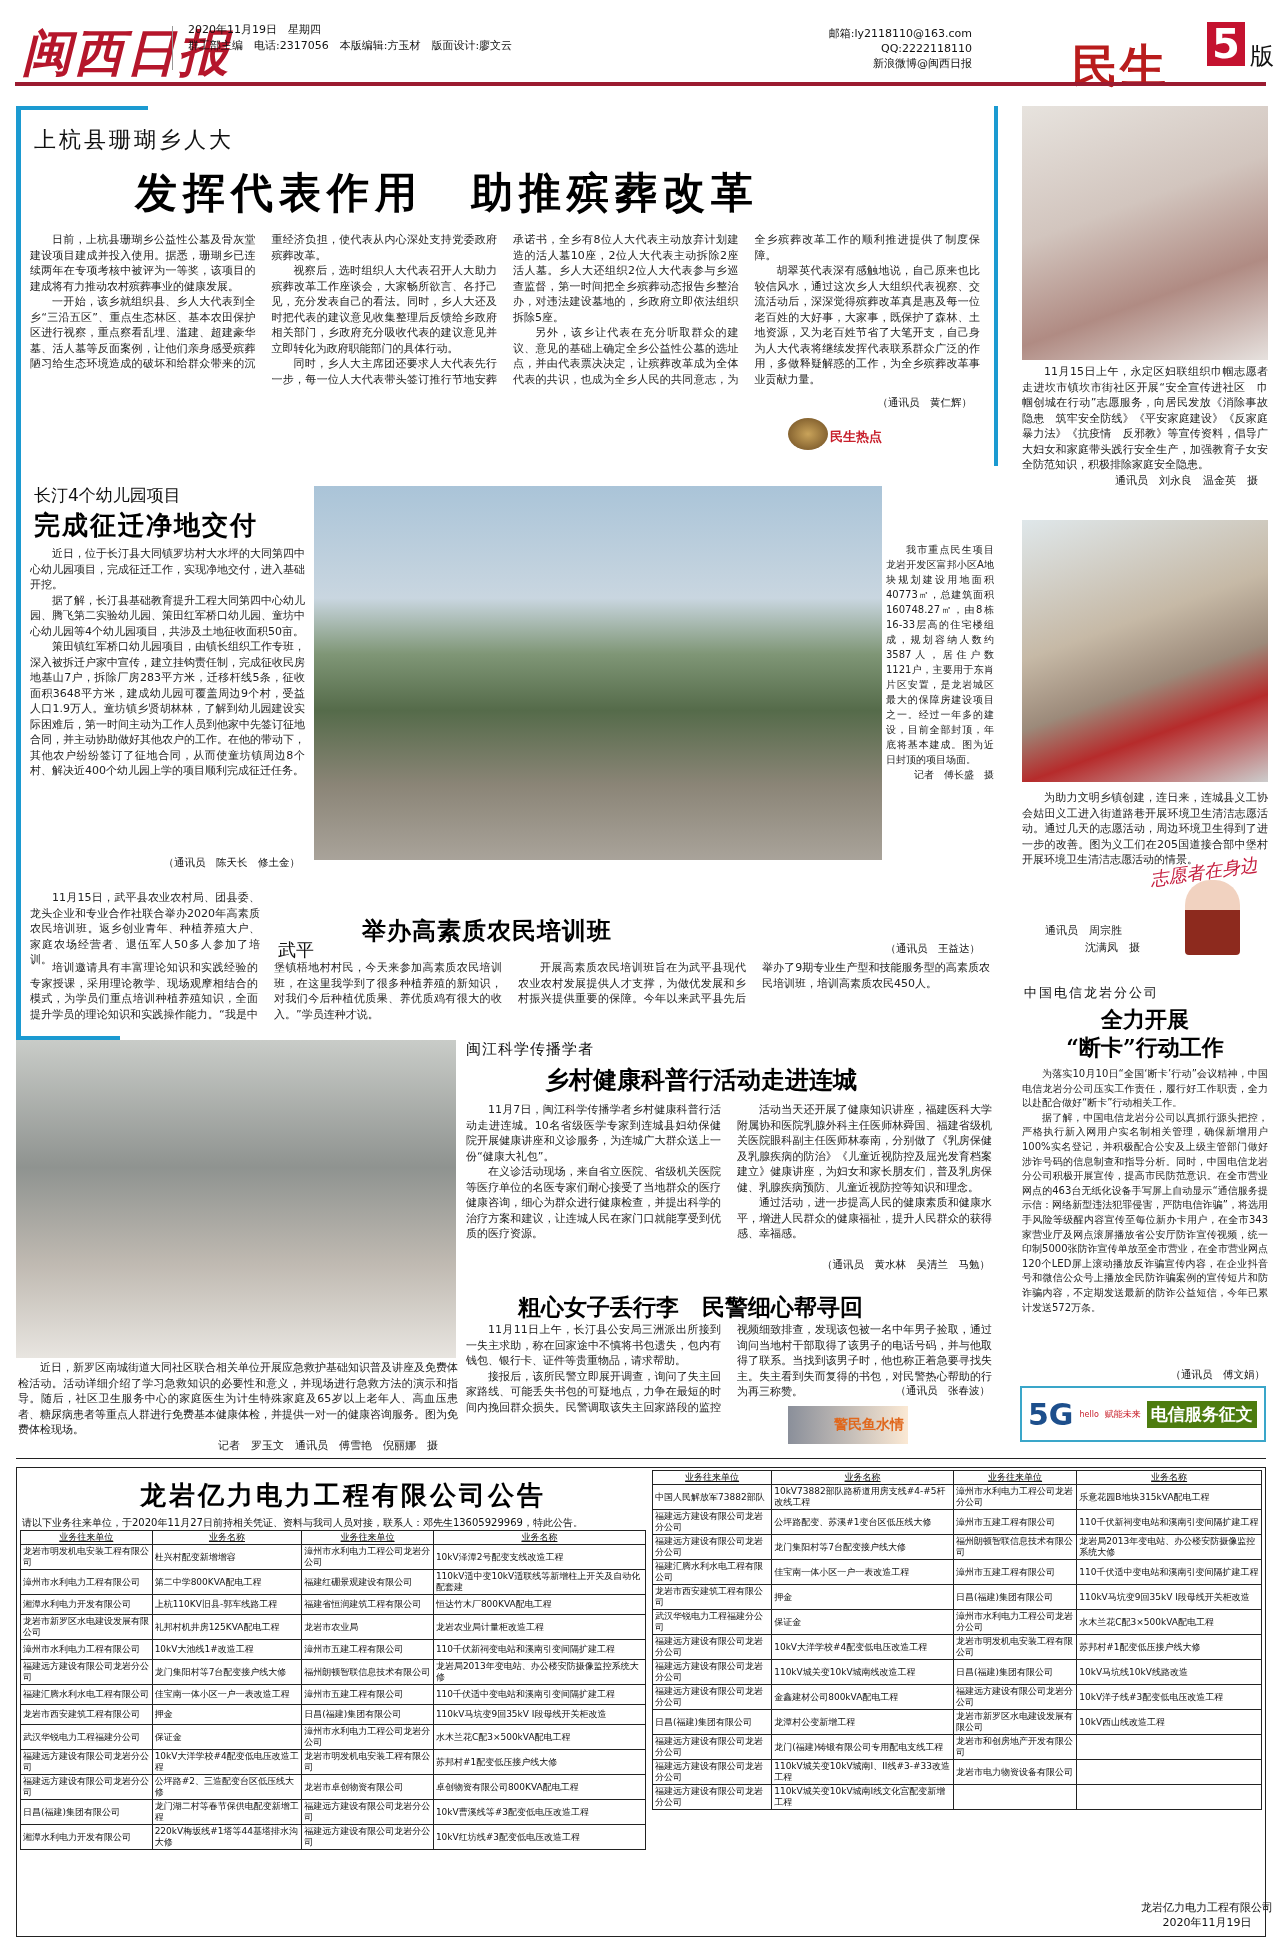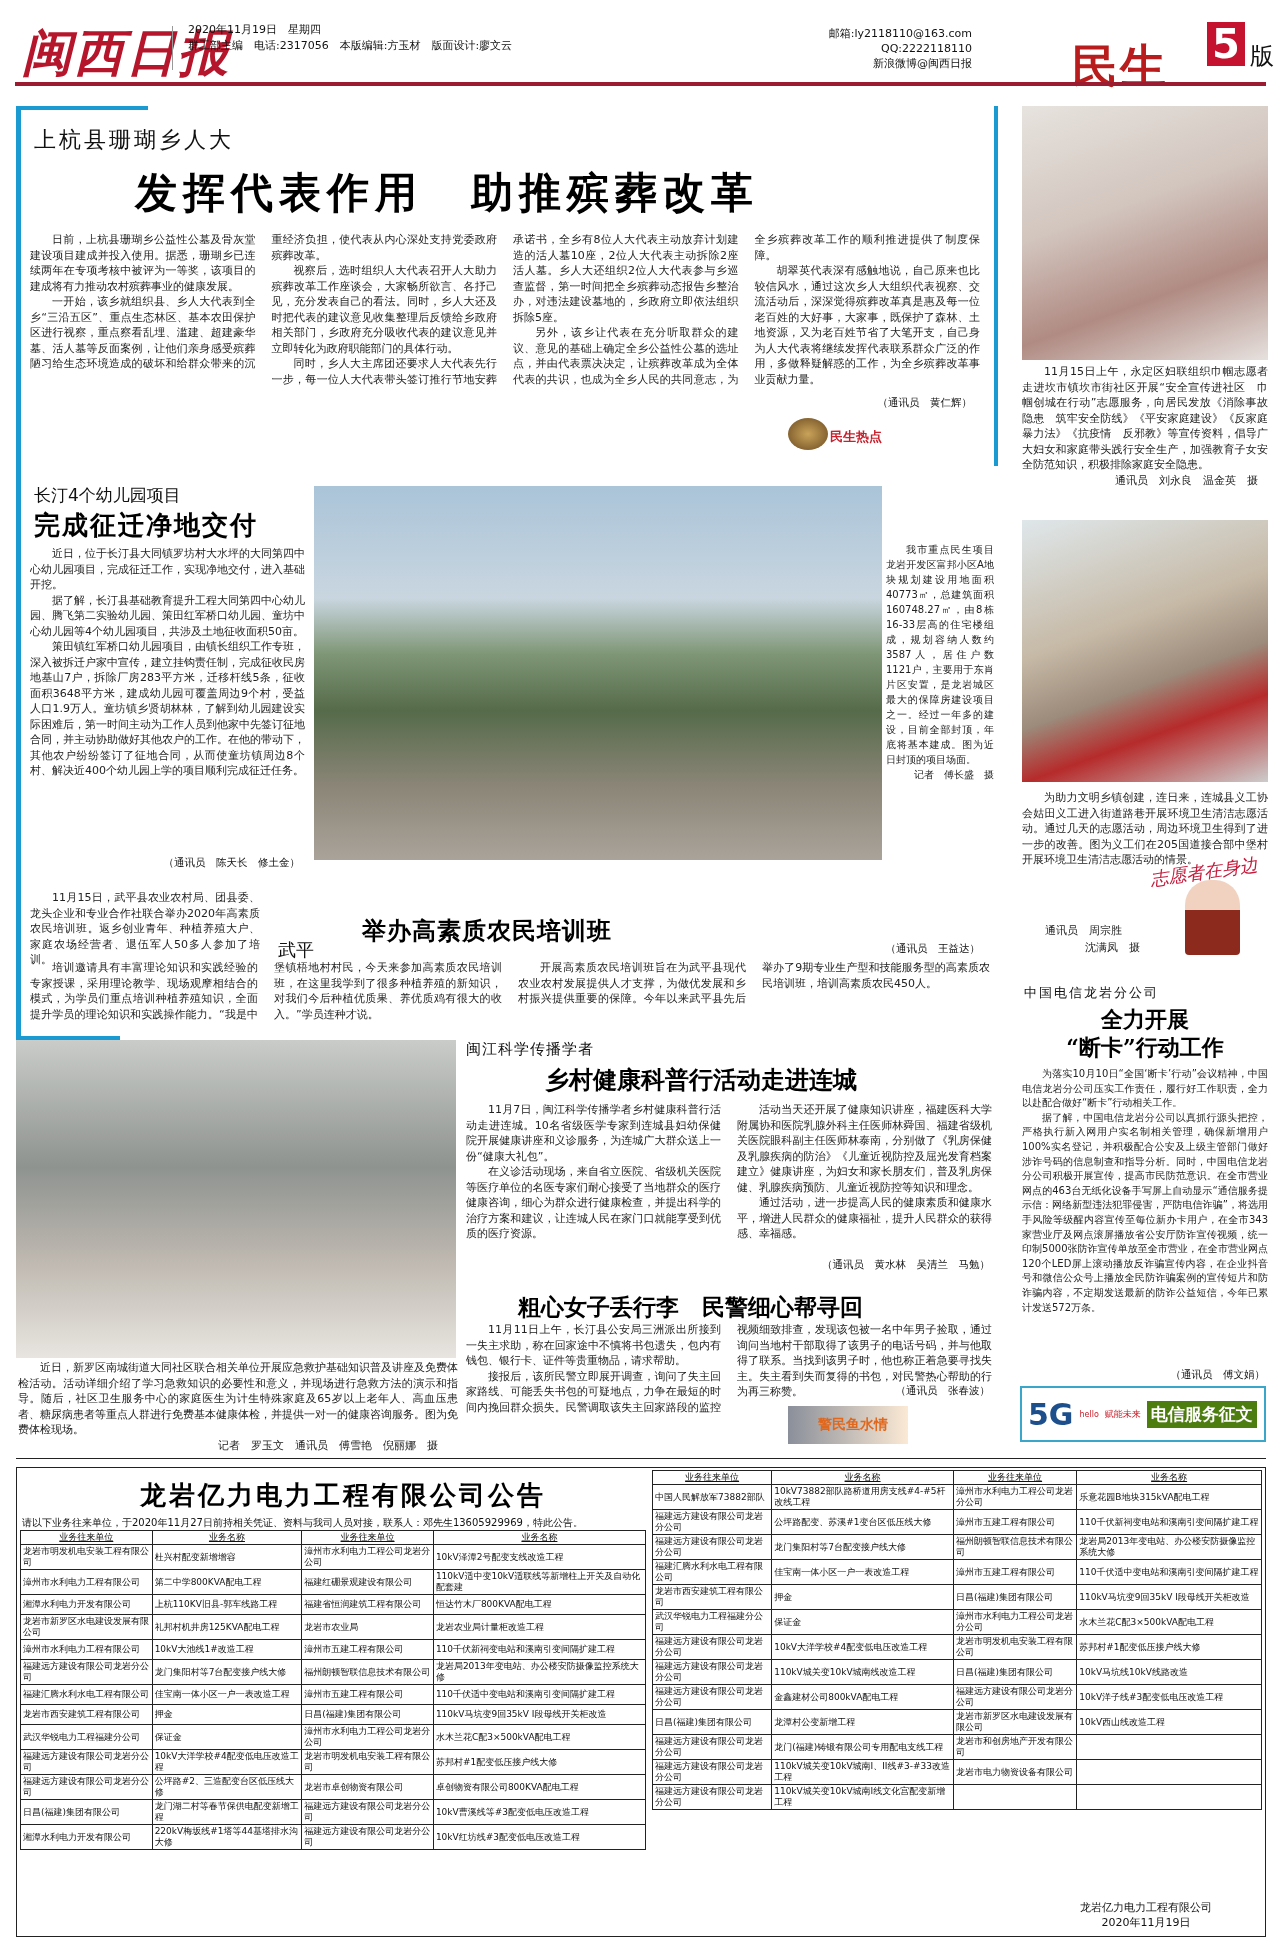--- a/index.html
+++ b/index.html
@@ -140,21 +140,21 @@
   <p style="text-indent:2em">通过活动，进一步提高人民的健康素质和健康水平，增进人民群众的健康福祉，提升人民群众的获得感、幸福感。</p>
 </div>
 <div class="abs byline" style="left:770px;top:1254px;width:220px;">（通讯员　黄水林　吴清兰　马勉）</div>
 
 <div class="abs hl" style="left:518px;top:1292px;font-size:23px;">粗心女子丢行李　民警细心帮寻回</div>
 <div class="abs body cols2" style="left:466px;top:1322px;width:526px;height:124px;">
   <p style="text-indent:2em">11月11日上午，长汀县公安局三洲派出所接到一失主求助，称在回家途中不慎将书包遗失，包内有钱包、银行卡、证件等贵重物品，请求帮助。</p>
   <p style="text-indent:2em">接报后，该所民警立即展开调查，询问了失主回家路线、可能丢失书包的可疑地点，力争在最短的时间内挽回群众损失。民警调取该失主回家路段的监控视频细致排查，发现该包被一名中年男子捡取，通过询问当地村干部取得了该男子的电话号码，并与他取得了联系。当找到该男子时，他也称正着急要寻找失主。失主看到失而复得的书包，对民警热心帮助的行为再三称赞。</p>
 </div>
 <div class="abs byline" style="left:880px;top:1380px;width:110px;">（通讯员　张春波）</div>
-<div class="abs" style="left:788px;top:1406px;width:120px;height:38px;background:linear-gradient(90deg,#8a8f9a,#fbe9d4);display:flex;align-items:center;justify-content:flex-end;padding-right:20px;">
+<div class="abs" style="left:788px;top:1406px;width:120px;height:38px;background:linear-gradient(90deg,#8a8f9a,#fbe9d4);display:flex;align-items:center;justify-content:flex-end;padding-right:4px;">
   <span class="badge" style="color:#e0671c;font-size:14px;">警民鱼水情</span>
 </div>
 
 <div class="abs rule" style="left:16px;top:1458px;width:1250px;"></div>
 <div class="abs" style="left:16px;top:1467px;width:1250px;height:470px;border:1px solid #222;"></div>
 <div class="abs hl" style="left:140px;top:1478px;font-size:26px;font-family:'DejaVu Sans',sans-serif;letter-spacing:3px;">龙岩亿力电力工程有限公司公告</div>
 <div class="abs" style="left:22px;top:1516px;font-size:10px;">请以下业务往来单位，于2020年11月27日前持相关凭证、资料与我司人员对接，联系人：邓先生13605929969，特此公告。</div>
 <div class="abs" style="left:20px;top:1530px;width:626px;">
   <table class="ad" id="tbl-left">
       <thead>
@@ -332,16 +332,16 @@
         </tr>
         <tr>
           <td>福建远方建设有限公司龙岩分公司</td>
           <td>110kV城关变10kV城南I线文化宫配变新增工程</td>
           <td></td>
           <td></td>
         </tr>
       </tbody>
     </table>
 </div>
-<div class="abs" style="left:1080px;top:1900px;font-size:11px;text-align:center;">
+<div class="abs" style="left:1141px;top:1900px;font-size:11px;text-align:center;">
   <div>龙岩亿力电力工程有限公司</div>
   <div>2020年11月19日</div>
 </div>
 
 </body></html>

